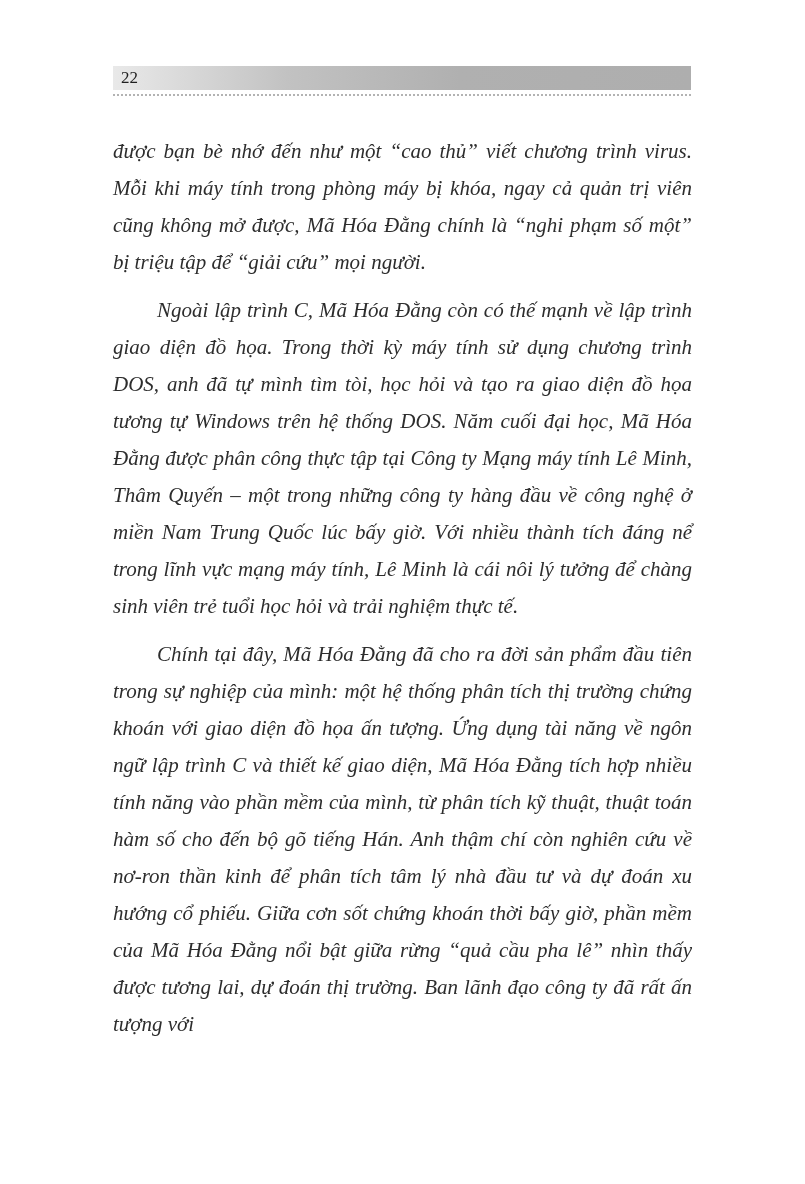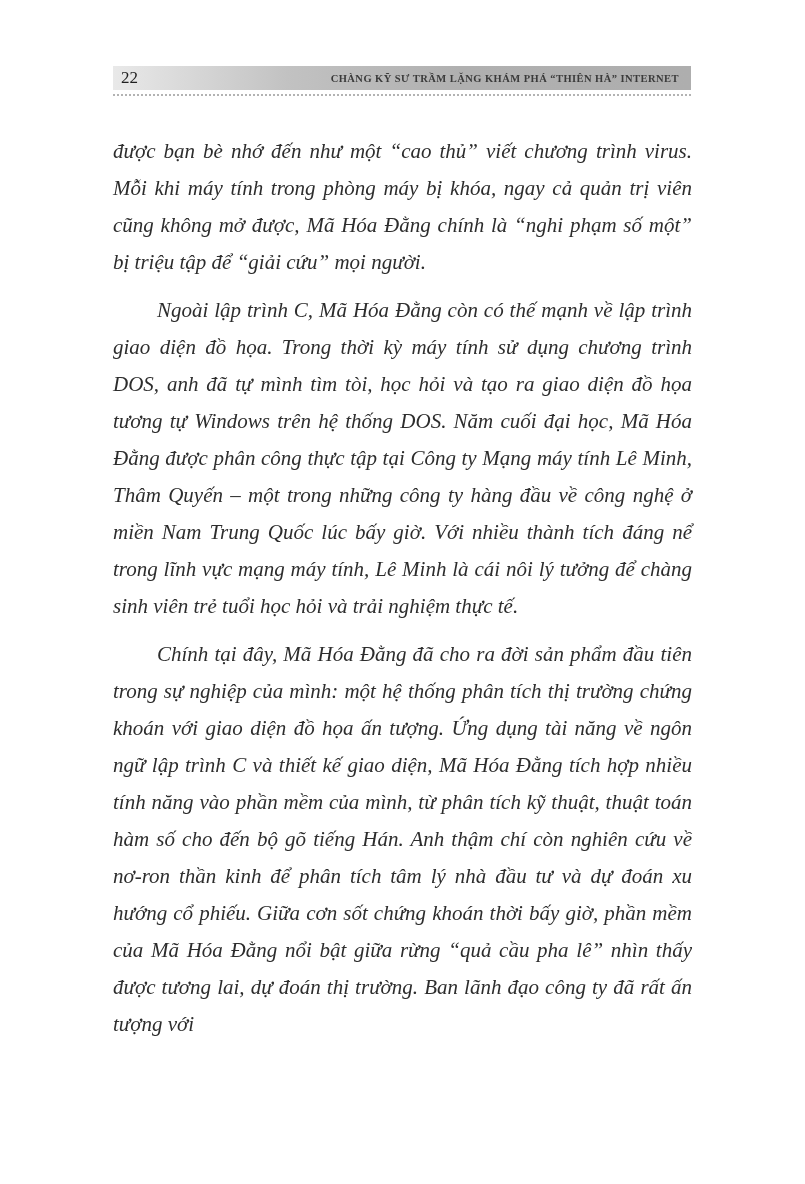--- a/index.html
+++ b/index.html
@@ -26,21 +26,21 @@
     top: 66px;
     left: 113px;
     width: 578px;
   }
 
   .header-bar {
     display: flex;
     align-items: center;
     justify-content: space-between;
     height: 24px;
-    padding: 0 12px 0 8px;
+    padding: 0 20px 0 8px;
     background: linear-gradient(to right, #e9e9e9 0%, #c2c2c2 30%, #b0b0b0 60%, #aeaeae 100%);
   }
 
   .page-number {
     font-size: 17px;
     color: #1f1f1f;
     line-height: 24px;
   }
 
   .running-title {
@@ -75,21 +75,20 @@
   .para.indent { text-indent: 44px; }
 </style>
 </head>
 <body>
 
 <div class="page">
 
   <header class="page-header">
     <div class="header-bar">
       <span class="page-number">22</span>
-      <span class="running-title">CHÀNG KỸ SƯ TRẦM LẶNG KHÁM PHÁ “THIÊN HÀ” INTERNET</span>
     </div>
     <div class="dotted-divider"></div>
   </header>
 
   <main class="body-text">
     <p class="para">được bạn bè nhớ đến như một “cao thủ” viết chương trình virus. Mỗi khi máy tính trong phòng máy bị khóa, ngay cả quản trị viên cũng không mở được, Mã Hóa Đằng chính là “nghi phạm số một” bị triệu tập để “giải cứu” mọi người.</p>
     <p class="para indent">Ngoài lập trình C, Mã Hóa Đằng còn có thế mạnh về lập trình giao diện đồ họa. Trong thời kỳ máy tính sử dụng chương trình DOS, anh đã tự mình tìm tòi, học hỏi và tạo ra giao diện đồ họa tương tự Windows trên hệ thống DOS. Năm cuối đại học, Mã Hóa Đằng được phân công thực tập tại Công ty Mạng máy tính Lê Minh, Thâm Quyến – một trong những công ty hàng đầu về công nghệ ở miền Nam Trung Quốc lúc bấy giờ. Với nhiều thành tích đáng nể trong lĩnh vực mạng máy tính, Lê Minh là cái nôi lý tưởng để chàng sinh viên trẻ tuổi học hỏi và trải nghiệm thực tế.</p>
     <p class="para indent">Chính tại đây, Mã Hóa Đằng đã cho ra đời sản phẩm đầu tiên trong sự nghiệp của mình: một hệ thống phân tích thị trường chứng khoán với giao diện đồ họa ấn tượng. Ứng dụng tài năng về ngôn ngữ lập trình C và thiết kế giao diện, Mã Hóa Đằng tích hợp nhiều tính năng vào phần mềm của mình, từ phân tích kỹ thuật, thuật toán hàm số cho đến bộ gõ tiếng Hán. Anh thậm chí còn nghiên cứu về nơ-ron thần kinh để phân tích tâm lý nhà đầu tư và dự đoán xu hướng cổ phiếu. Giữa cơn sốt chứng khoán thời bấy giờ, phần mềm của Mã Hóa Đằng nổi bật giữa rừng “quả cầu pha lê” nhìn thấy được tương lai, dự đoán thị trường. Ban lãnh đạo công ty đã rất ấn tượng với</p>
   </main>
 

